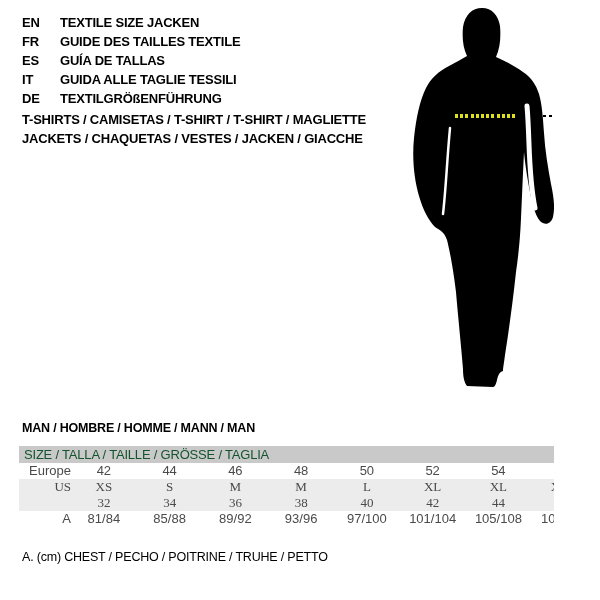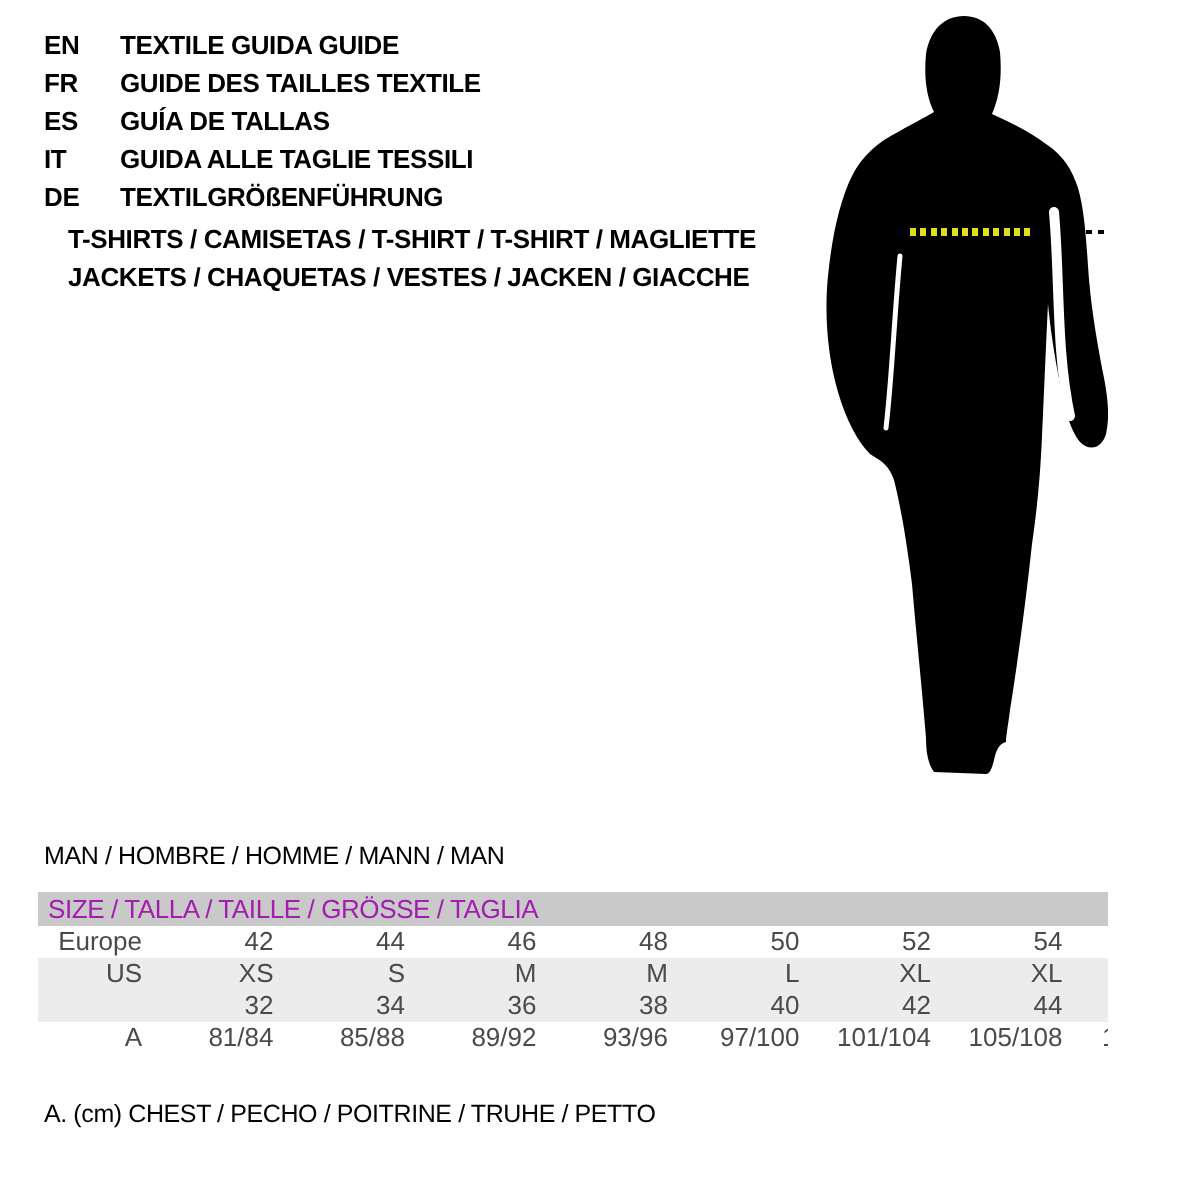--- a/index.html
+++ b/index.html
@@ -5,58 +5,58 @@
   html,body{margin:0;padding:0;background:#fff;}
   .page{
     position:relative;width:554px;height:600px;background:#ffffff;overflow:hidden;
     font-family:"Liberation Sans","DejaVu Sans",sans-serif;color:#000;
   }
   
   .lang-list{position:absolute;left:22px;top:13px;}
   .lang-row{display:flex;font-weight:bold;font-size:13px;line-height:19px;letter-spacing:-0.2px;}
   .lang-code{width:38px;flex:0 0 38px;}
   
-  .categories{position:absolute;left:22px;top:110px;margin-left:12px;}
+  .categories{position:absolute;left:22px;top:110px;}
   .cat-line{font-weight:bold;font-size:13px;line-height:19px;letter-spacing:-0.2px;}
   
   .figure-wrap{position:absolute;left:0;top:0;width:600px;height:410px;}
   .silhouette-svg{position:absolute;left:405px;top:5px;width:170px;height:390px;}
   .chest-line{
     position:absolute;left:455px;top:114px;width:60px;height:3.5px;
     background:repeating-linear-gradient(90deg,var(--dash) 0 3px,#000 3px 5.2px);
   }
   .arrow-dashes{
     position:absolute;left:543px;top:115px;width:17px;height:2px;
     background:repeating-linear-gradient(90deg,#000 0 3px,transparent 3px 6px);
   }
   .measure-label{position:absolute;left:560px;top:108px;font-size:13.5px;font-weight:bold;line-height:16px;}
   
-  .section-title{position:absolute;left:22px;top:421px;font-weight:normal;font-size:12.5px;letter-spacing:-0.2px;}
+  .section-title{position:absolute;left:22px;top:421px;font-weight:bold;font-size:12.5px;letter-spacing:-0.2px;}
   
   .size-table{position:absolute;left:19px;top:446px;width:578px;font-size:13px;color:#4a4a4a;}
   .table-header{
     width:572px;height:17px;line-height:17px;background:#c9c9c9;
-    padding-left:5px;box-sizing:border-box;letter-spacing:-0.2px;color:#a21caf;
+    padding-left:5px;box-sizing:border-box;letter-spacing:-0.2px;color:#14532d;
   }
   .t-row{display:grid;grid-template-columns:52px repeat(8,1fr);height:16px;line-height:16px;}
-  .t-row.shaded{background:#ececec;}
+  .t-row.shaded{background:#ececec;font-family:Liberation Serif, serif;}
   .t-label{padding-left:5px;text-align:right;}
-  .t-cell{text-align:right;}
+  .t-cell{text-align:center;}
   
   .footnote{position:absolute;left:22px;top:550px;font-weight:normal;font-size:12.5px;letter-spacing:-0.2px;}
 </style>
 </head>
 <body>
 
 <div class="page">
 
   <div class="lang-list">
     <div class="lang-row">
       <span class="lang-code">EN</span>
-      <span class="lang-label">TEXTILE GUIDA GUIDE</span>
+      <span class="lang-label">TEXTILE SIZE JACKEN</span>
     </div>
     <div class="lang-row">
       <span class="lang-code">FR</span>
       <span class="lang-label">GUIDE DES TAILLES TEXTILE</span>
     </div>
     <div class="lang-row">
       <span class="lang-code">ES</span>
       <span class="lang-label">GUÍA DE TALLAS</span>
     </div>
     <div class="lang-row">

